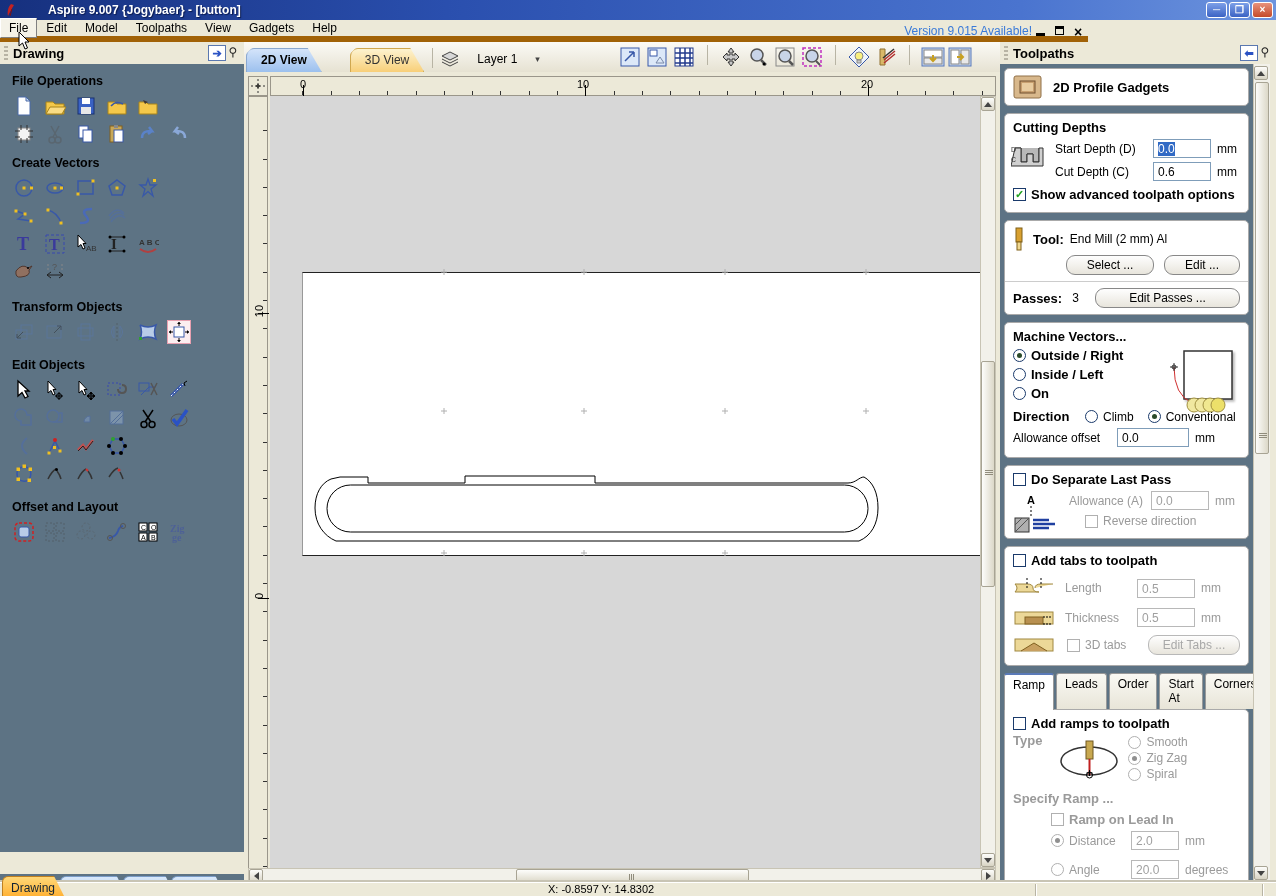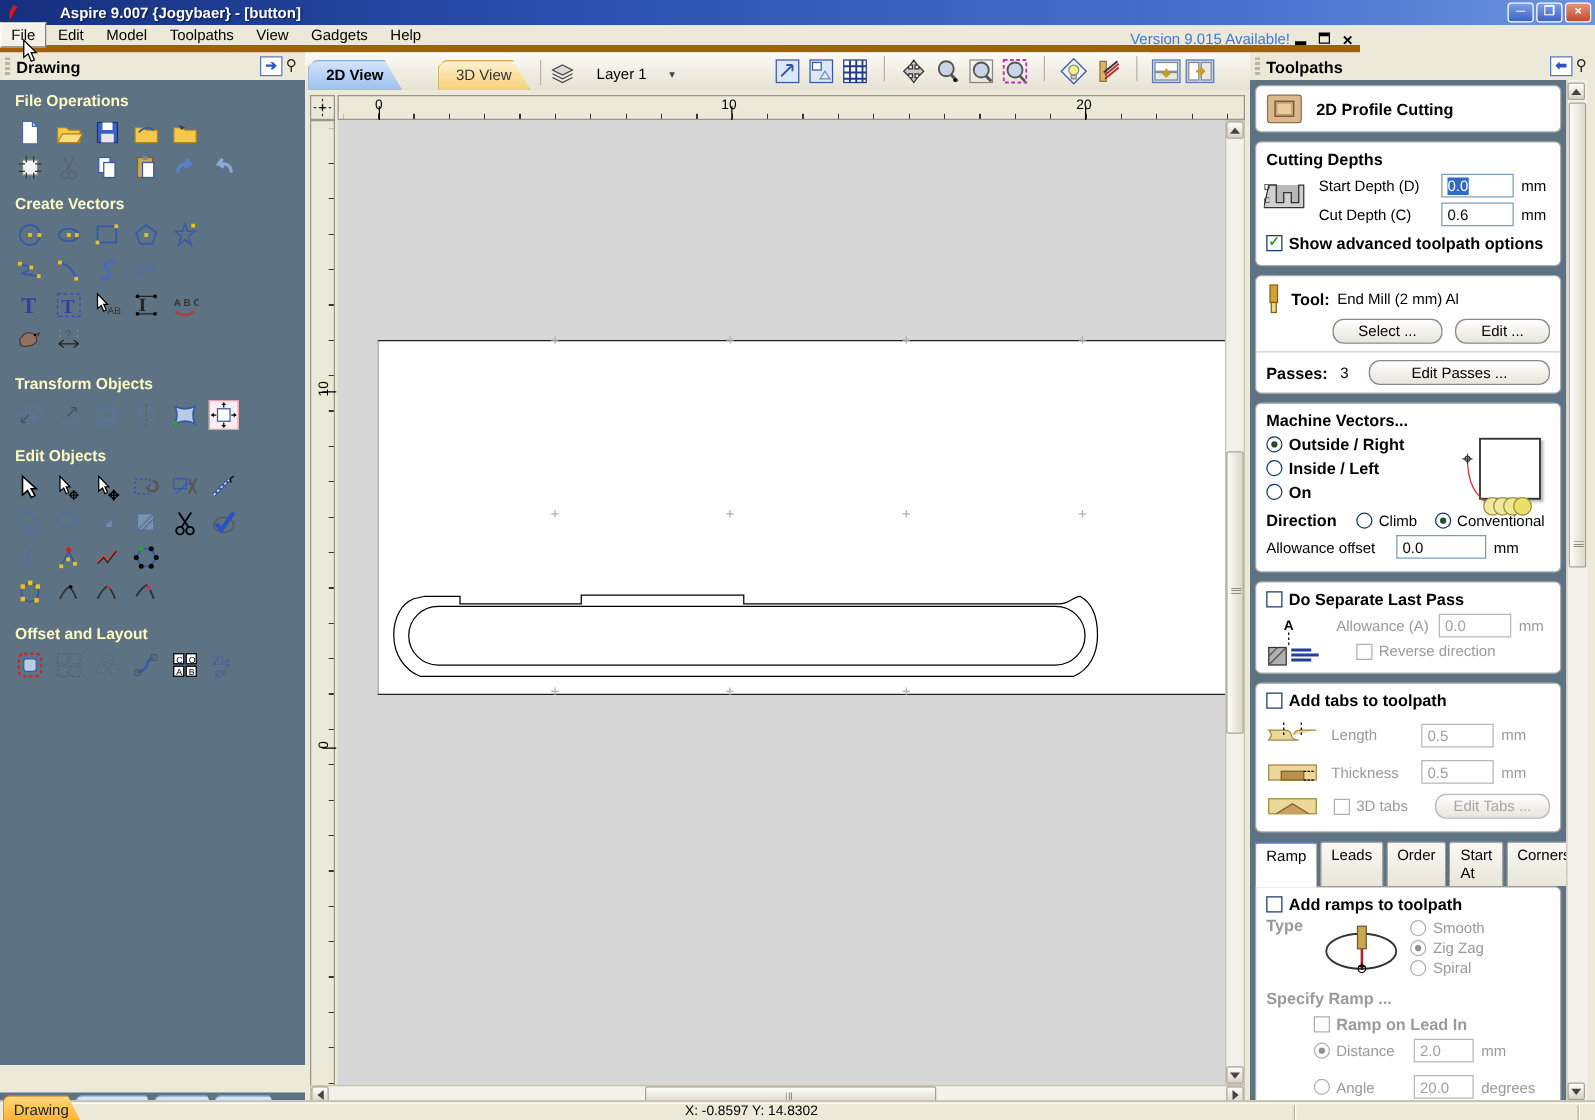--- a/index.html
+++ b/index.html
@@ -33,21 +33,21 @@
   
   .pane-header { height:22px; background:#ece9d8; display:flex; align-items:center; padding:0 4px; }
   .grip { width:4px; height:14px; margin-right:5px;
     background:repeating-linear-gradient(to bottom,#b8b4a4 0 2px,transparent 2px 4px); }
   .pane-title { font-weight:bold; font-size:13px; flex:1; }
   .slide-btn { width:18px; height:16px; border:1px solid #5a78b0; background:#fff; color:#2a52c4;
     text-align:center; line-height:14px; font-weight:bold; font-size:11px; }
   .pin-btn { width:14px; height:16px; text-align:center; font-size:12px; color:#222; }
 
   .slate { background:#5d7384; }
-  .sec-title { font-weight:bold; font-size:12.5px; color:#fef9c3; margin:10px 0 6px 12px; }
+  .sec-title { font-weight:bold; font-size:12.5px; color:#000000; margin:10px 0 6px 12px; }
   .icon-row { display:flex; gap:7px; margin:2px 0 4px 12px; }
   .ic { width:24px; height:24px; display:flex; align-items:center; justify-content:center; }
   .ic svg { display:block; }
   .g { opacity:.42; }
   .hl-ic { background:#fceef0; border:1px solid #e8a0b0; }
 
   
   .left-panel { position:absolute; left:0; top:42px; width:244px; height:836px; }
   .left-body { position:absolute; left:0; top:22px; width:244px; height:788px; }
   .job-dims { position:absolute; left:12px; top:722px; color:#4d5f6d; font-weight:bold; font-size:13px; line-height:20px; }
@@ -787,21 +787,21 @@
     </div>
 
     <div class="right-body slate">
 
       <div class="card" style="display:flex; align-items:center; gap:10px; height:38px;">
         <svg width="30" height="28">
             <rect x="1" y="3" width="27" height="22" rx="2" fill="#d8b88c" stroke="#907048"></rect>
             <rect x="7" y="8" width="15" height="12" fill="#c8a070" stroke="#705030"></rect>
             <rect x="9" y="10" width="11" height="8" fill="#e8cca0"></rect>
           </svg>
-        <span class="card-title">2D Profile Cutting</span>
+        <span class="card-title">2D Profile Gadgets</span>
       </div>
 
       <div class="card">
         <div class="card-title">Cutting Depths</div>
         <svg width="34" height="34" style="position:absolute; left:6px; top:26px;">
             <path d="M4 8 h6 v14 h6 v-8 h6 v8 h6 V8" fill="#b8b8b8" stroke="#333"></path>
             <path d="M4 8 h6 v14 h6 v-8 h6 v8 h6 V8 l4 0 v18 h-32 z" fill="#d0d0d0" stroke="#333"></path>
             <text x="0" y="12" font-size="7" fill="#333">D</text>
             <text x="0" y="22" font-size="7" fill="#333">C</text>
           </svg>

